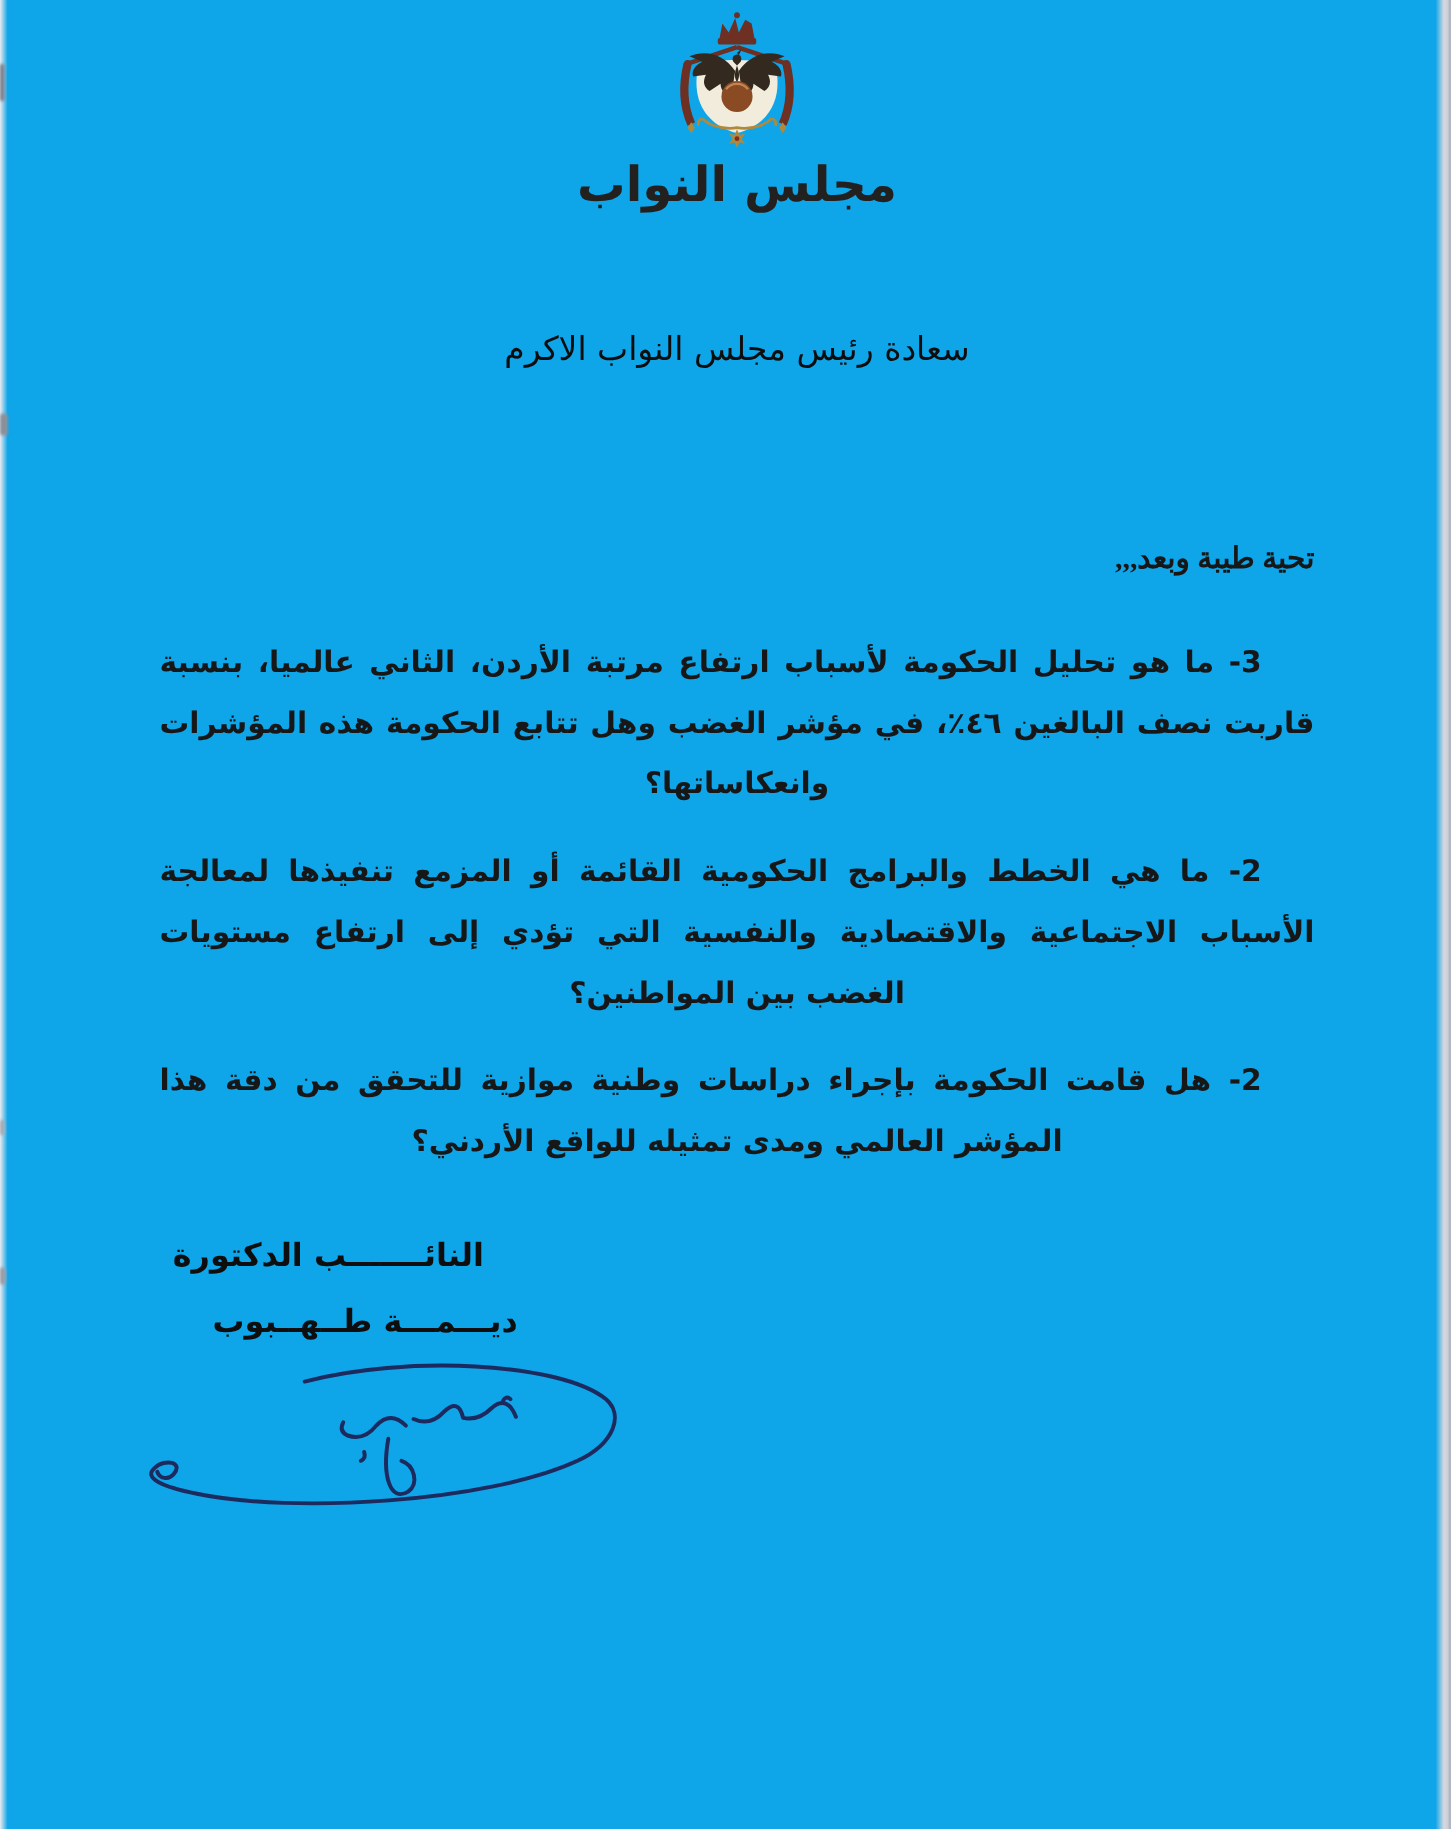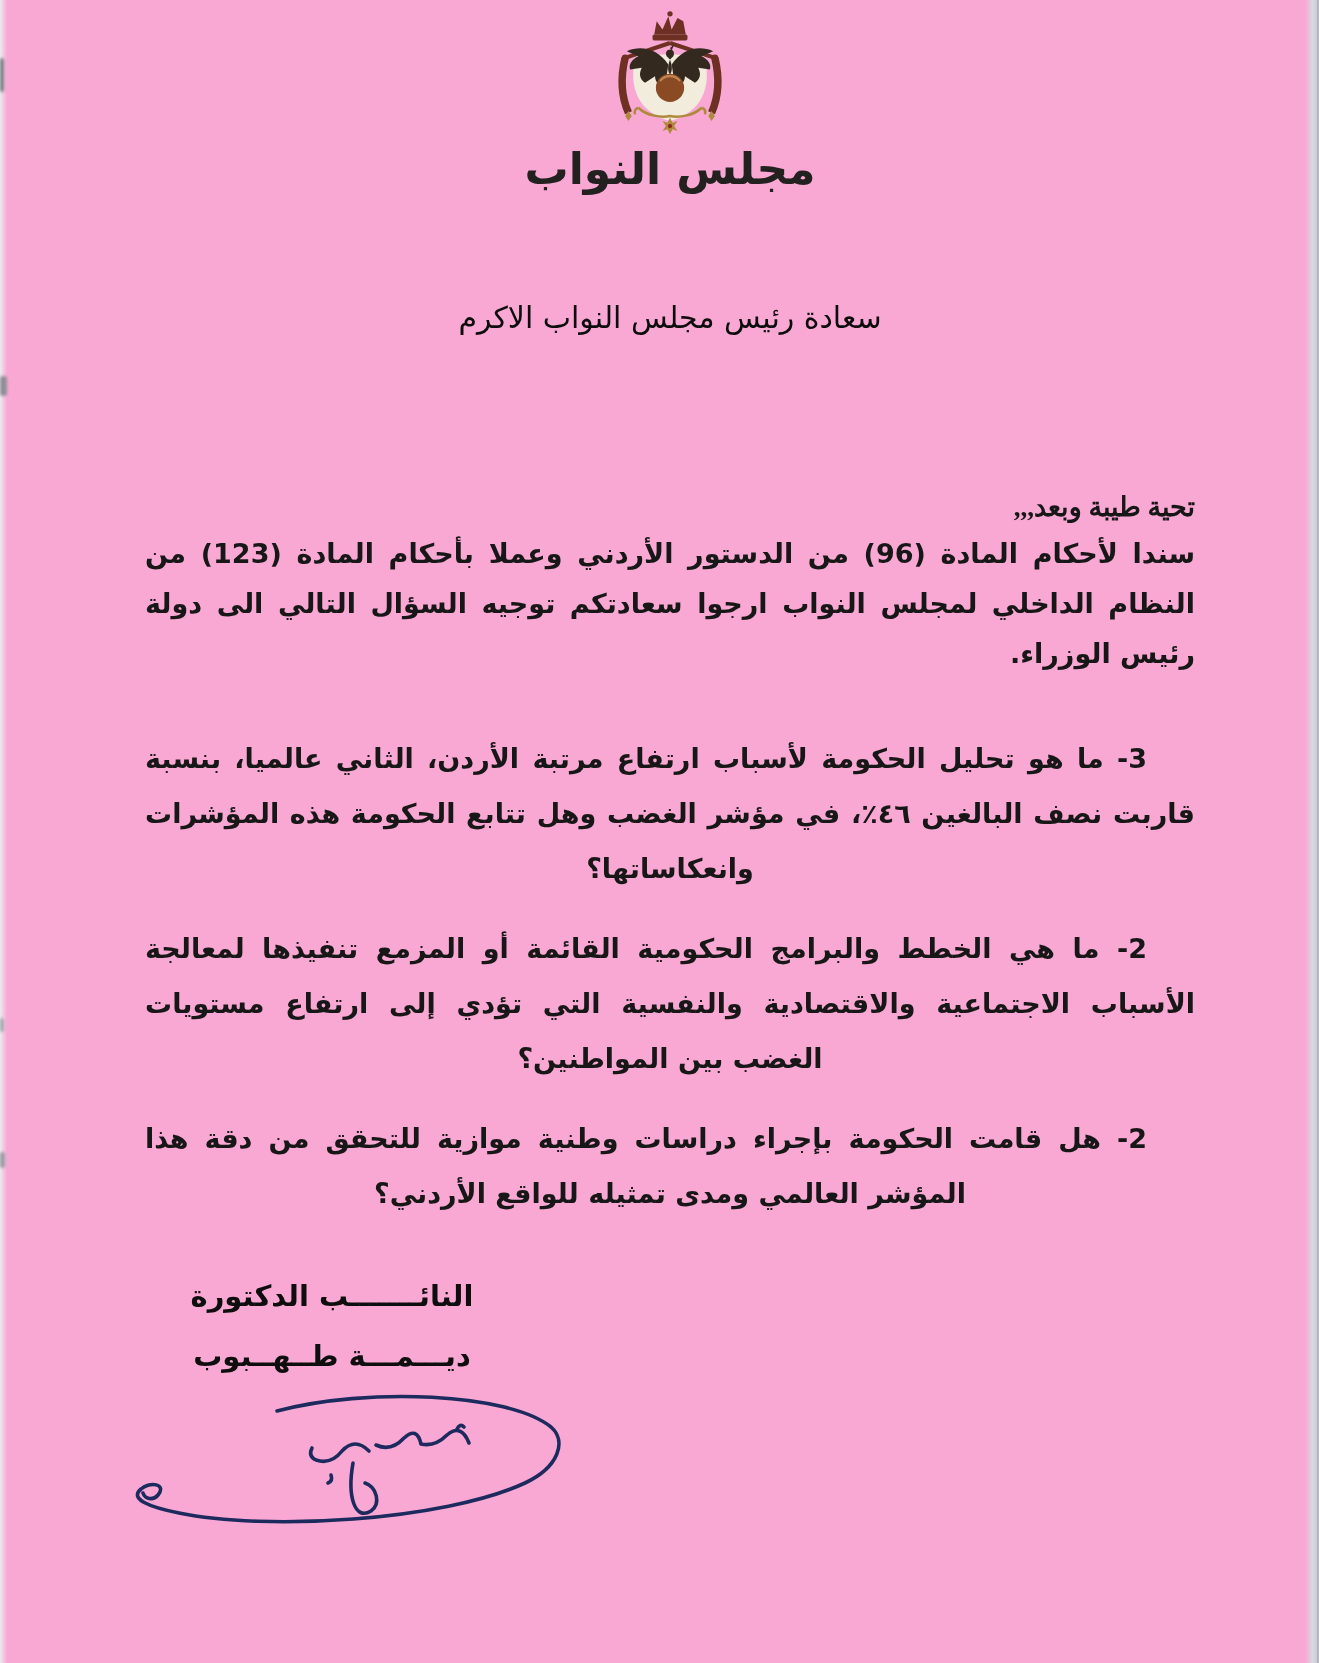--- a/index.html
+++ b/index.html
@@ -2,21 +2,21 @@
 <html lang="ar"><head>
 <meta charset="utf-8">
 <style>
   html, body { margin: 0; padding: 0; }
   body { background: #ffffff; }
 
   .page {
     position: relative;
     width: 1319px;
     height: 1663px;
-    background: #f9a8d4;
+    background: #0ea5e9;
     overflow: hidden;
     font-family: "DejaVu Sans", sans-serif;
     color: #171717;
   }
 
   
   .edge-right {
     position: absolute; top: 0; right: 0; width: 14px; height: 100%;
     background: linear-gradient(to right, rgba(214,215,222,0), #d8d9e0 55%, #c3c4cf);
   }
@@ -94,21 +94,21 @@
     margin: 58px auto 0 0;
     
     margin-right: auto;
     margin-left: 12px;
     padding-right: 18px;
   }
   .sig-title {
     font-size: 29px;
     font-weight: bold;
     color: #0e0e0e;
-    text-align: center;
+    text-align: left;
   }
   .sig-name {
     margin-top: 26px;
     font-size: 29px;
     font-weight: bold;
     color: #0e0e0e;
     text-align: center;
   }
   .sig-scribble { margin: 6px -80px 0 -40px; }
 </style>
@@ -177,21 +177,20 @@
         </g>
       </svg>
     </div>
 
     <div class="org-name">مجلس النواب</div>
 
     <div class="letter-title">سعادة رئيس مجلس النواب الاكرم</div>
 
     <div class="greeting">تحية طيبة وبعد,,,</div>
 
-    <p class="intro">سندا لأحكام المادة (96) من الدستور الأردني وعملا بأحكام المادة (123) من النظام الداخلي لمجلس النواب ارجوا سعادتكم توجيه السؤال التالي الى دولة رئيس الوزراء.</p>
 
     <div class="questions">
       <p class="question">3- ما هو تحليل الحكومة لأسباب ارتفاع مرتبة الأردن، الثاني عالميا، بنسبة قاربت نصف البالغين ٤٦٪، في مؤشر الغضب وهل تتابع الحكومة هذه المؤشرات وانعكاساتها؟</p>
       <p class="question">2- ما هي الخطط والبرامج الحكومية القائمة أو المزمع تنفيذها لمعالجة الأسباب الاجتماعية والاقتصادية والنفسية التي تؤدي إلى ارتفاع مستويات الغضب بين المواطنين؟</p>
       <p class="question">2- هل قامت الحكومة بإجراء دراسات وطنية موازية للتحقق من دقة هذا المؤشر العالمي ومدى تمثيله للواقع الأردني؟</p>
     </div>
 
     <div class="sig-block">
       <div class="sig-title">النائـــــــب الدكتورة</div>
       <div class="sig-name">ديـــمـــة طــهــبوب</div>

